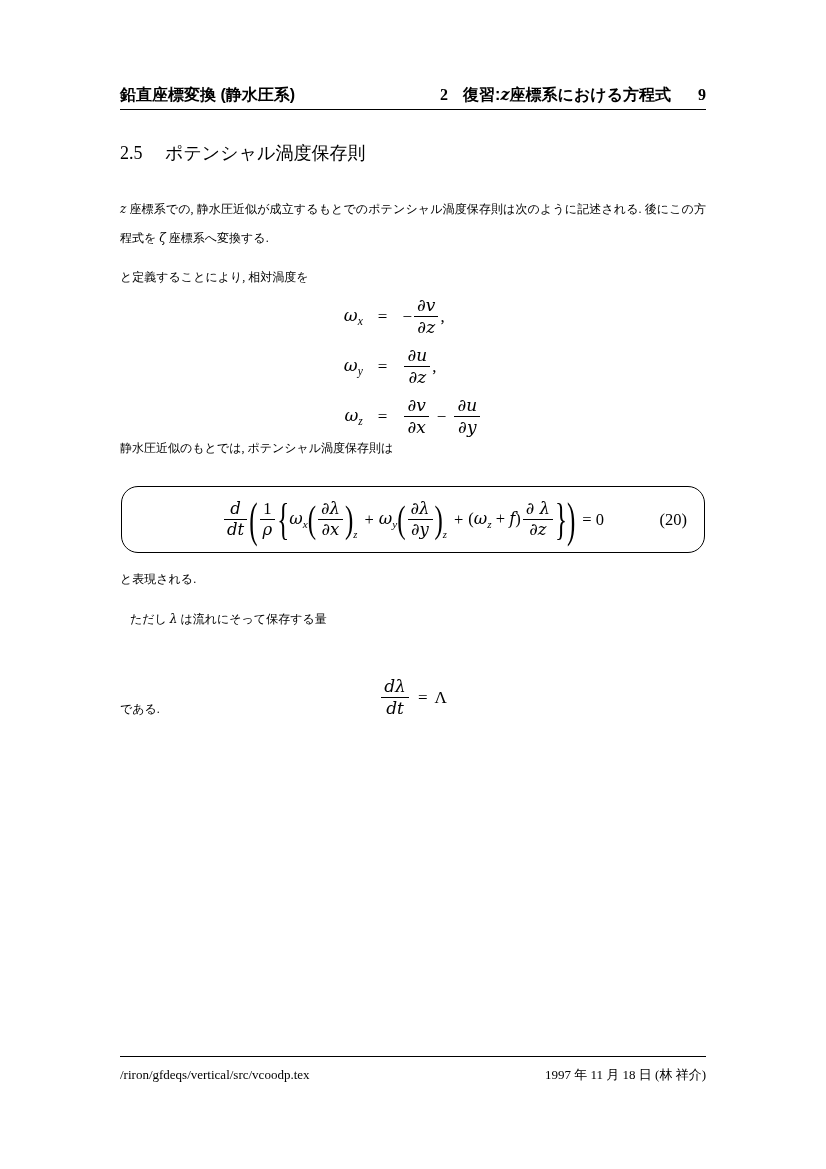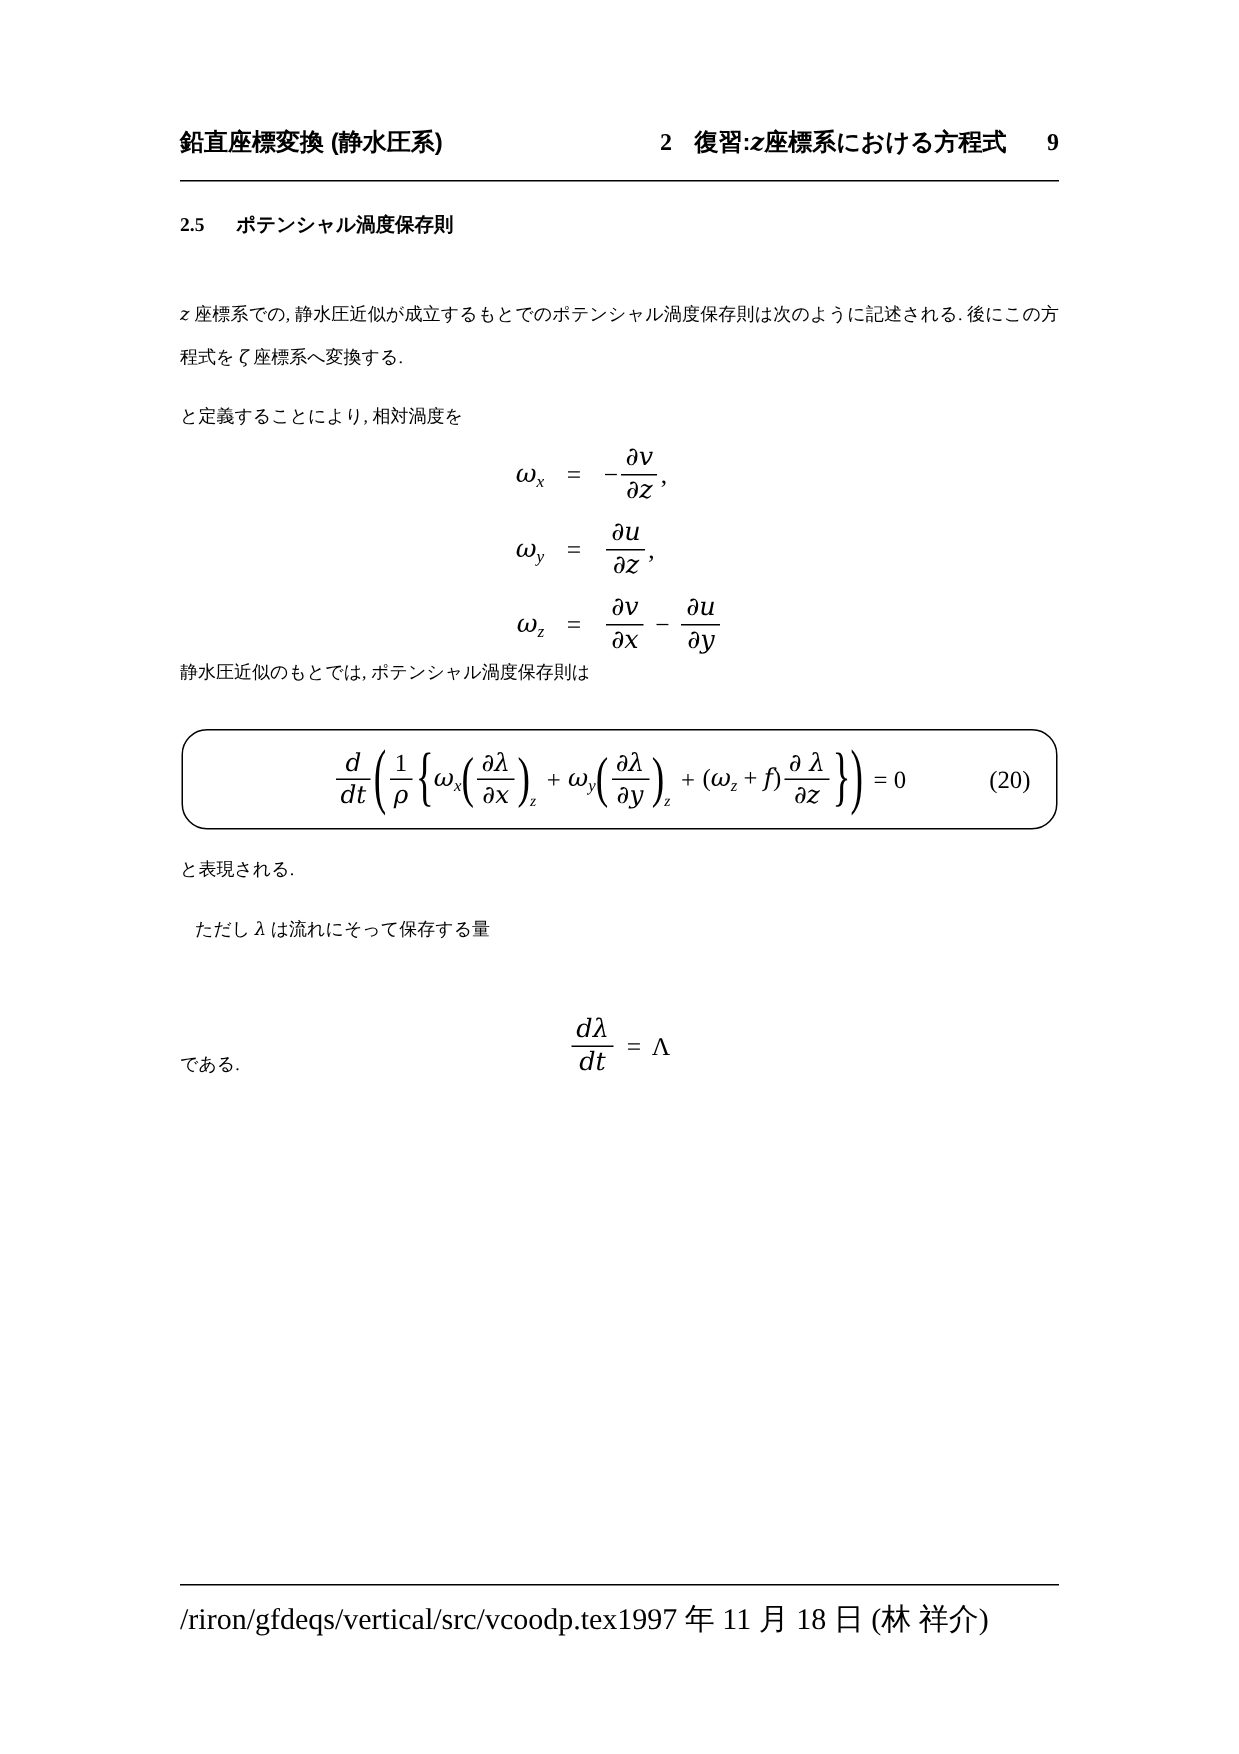--- a/index.html
+++ b/index.html
@@ -10,29 +10,29 @@
     color:#000; font-size:16px;
   }
   .gothic { font-family:"Liberation Sans","DejaVu Sans",sans-serif; }
   .mi { font-style:italic; font-family:"DejaVu Serif","Liberation Serif",serif; }
   .up { font-style:normal; }
 
   
   .header {
     position:absolute; left:120px; width:586px; top:85px;
     display:flex; justify-content:space-between; align-items:baseline;
-    border-bottom:1.5px solid #000; padding-bottom:14px;
+    border-bottom:1.5px solid #000; padding-bottom:3px;
     font-weight:bold; font-size:16px;
   }
   .h-right { display:flex; align-items:baseline; }
   .h-secno { margin-right:15px; }
   .h-page { margin-left:27px; }
 
   
-  .sec { position:absolute; left:120px; top:141px; font-weight:bold; font-size:13px; }
+  .sec { position:absolute; left:120px; top:141px; font-weight:normal; font-size:18px; }
   .sec-num { margin-right:18px; }
 
   
   .para {
     position:absolute; left:120px; width:586px;
     font-size:12px; line-height:29px; text-align:justify;
   }
   .p-intro { top:195px; }
   .p-hydro { top:263px; }
   .p-define { top:434px; }
@@ -78,22 +78,22 @@
   .eqlam {
     position:absolute; left:120px; width:586px; top:677px; font-size:17px;
     display:flex; align-items:center; justify-content:center;
   }
   .eqlam .rel { margin:0 7px; }
 
   
   .footer {
     position:absolute; left:120px; width:586px; top:1056px;
     border-top:1px solid #000; padding-top:9px;
-    display:flex; justify-content:flex-start; align-items:baseline;
-    font-size:20px;
+    display:flex; justify-content:space-between; align-items:baseline;
+    font-size:13px;
   }
 </style>
 </head>
 <body>
 
 <div>
 
   <div class="header">
     <span class="gothic">鉛直座標変換 (静水圧系)</span>
     <span class="h-right">

